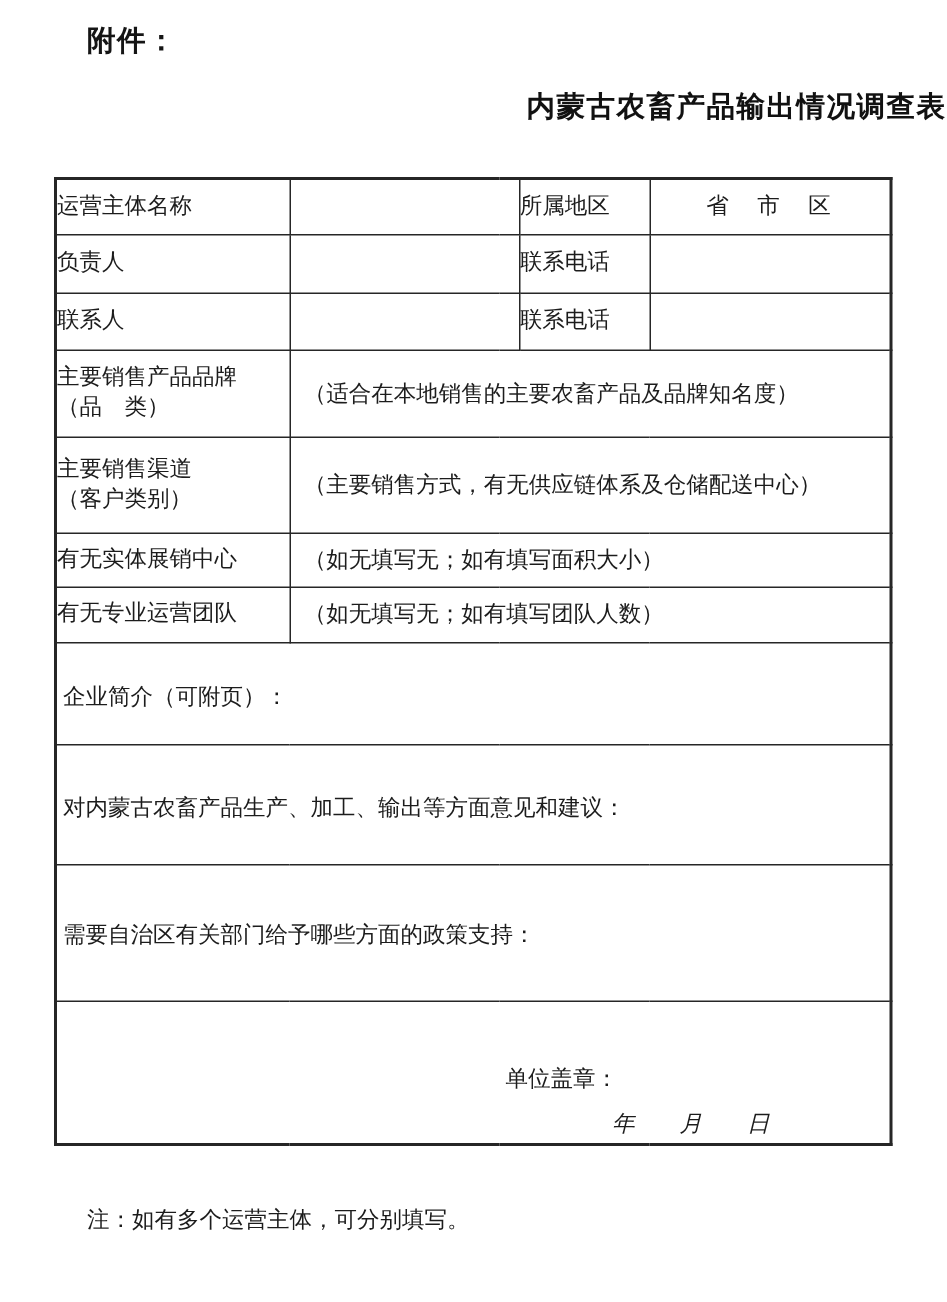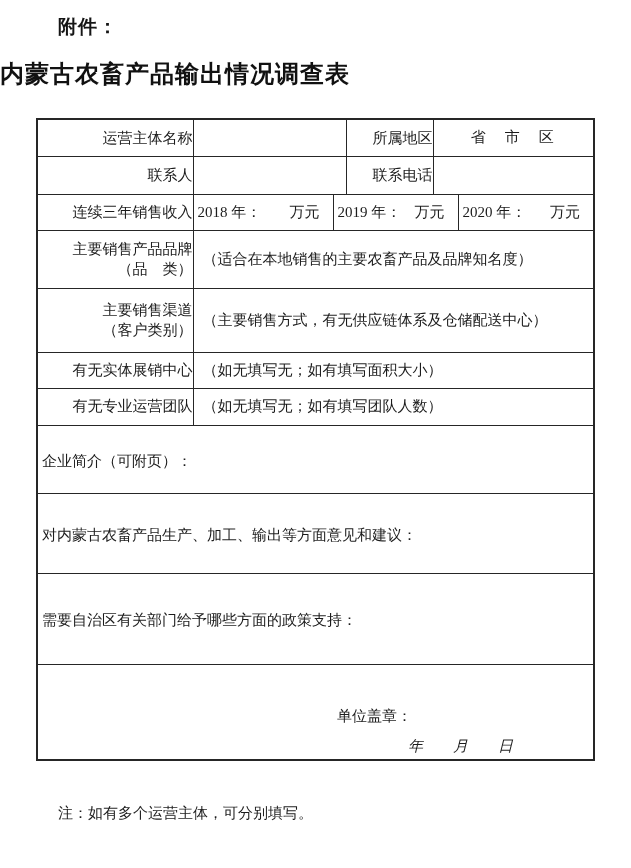--- a/index.html
+++ b/index.html
@@ -21,24 +21,24 @@
     font-weight: bold;
     font-size: 19px;
     letter-spacing: 1px;
     color: #151515;
   }
   .title {
     position: absolute;
     top: 58px;
     left: 0;
     width: 100%;
-    text-align: left;
+    text-align: right;
     font-family: "Liberation Sans", "DejaVu Sans", sans-serif;
     font-weight: bold;
-    font-size: 24px;
+    font-size: 19px;
     letter-spacing: 1px;
     color: #111111;
   }
   table.form {
     position: absolute;
     left: 36px;
     top: 118px;
     width: 557px;
     border-collapse: collapse;
     table-layout: fixed;
@@ -56,21 +56,21 @@
   tr.r3  { height: 38px; }
   tr.r4  { height: 36px; }
   tr.r5  { height: 58px; }
   tr.r6  { height: 64px; }
   tr.r7  { height: 36px; }
   tr.r8  { height: 37px; }
   tr.r9  { height: 68px; }
   tr.r10 { height: 80px; font-family: Liberation Mono, monospace; }
   tr.r11 { height: 91px; }
   tr.r12 { height: 96px; }
-  td.lbl { text-align: right; line-height: 1.35; }
+  td.lbl { text-align: left; line-height: 1.35; }
   td.ctr { text-align: center; letter-spacing: 2px; }
   .yr {
     display: flex;
     justify-content: space-between;
     align-items: center;
     padding: 0 13px 0 4px;
   }
   td.hint { padding-left: 9px; }
   td.area {
     vertical-align: top;
@@ -116,49 +116,34 @@
     </colgroup>
 
     <tbody>
         <tr class="r1">
       <td class="lbl">运营主体名称</td>
       <td colspan="2"></td>
       <td class="lbl">所属地区</td>
       <td colspan="2" class="ctr">省　市　区</td>
     </tr>
 
+    <tr class="r2">
+      <td class="lbl">负责人</td>
+      <td colspan="2"></td>
+      <td class="lbl">联系电话</td>
+      <td colspan="2"></td>
+    </tr>
 
     <tr class="r3">
       <td class="lbl">联系人</td>
       <td colspan="2"></td>
       <td class="lbl">联系电话</td>
       <td colspan="2"></td>
     </tr>
 
-    <tr class="r4">
-      <td class="lbl">连续三年销售收入</td>
-      <td>
-        <div class="yr">
-          <span>2018 年：</span>
-          <span>万元</span>
-        </div>
-      </td>
-      <td colspan="3">
-        <div class="yr">
-          <span>2019 年：</span>
-          <span>万元</span>
-        </div>
-      </td>
-      <td>
-        <div class="yr">
-          <span>2020 年：</span>
-          <span>万元</span>
-        </div>
-      </td>
-    </tr>
 
     <tr class="r5">
       <td class="lbl">
         <div>主要销售产品品牌</div>
         <div>（品　类）</div>
       </td>
       <td colspan="5" class="hint">（适合在本地销售的主要农畜产品及品牌知名度）</td>
     </tr>
 
     <tr class="r6">

